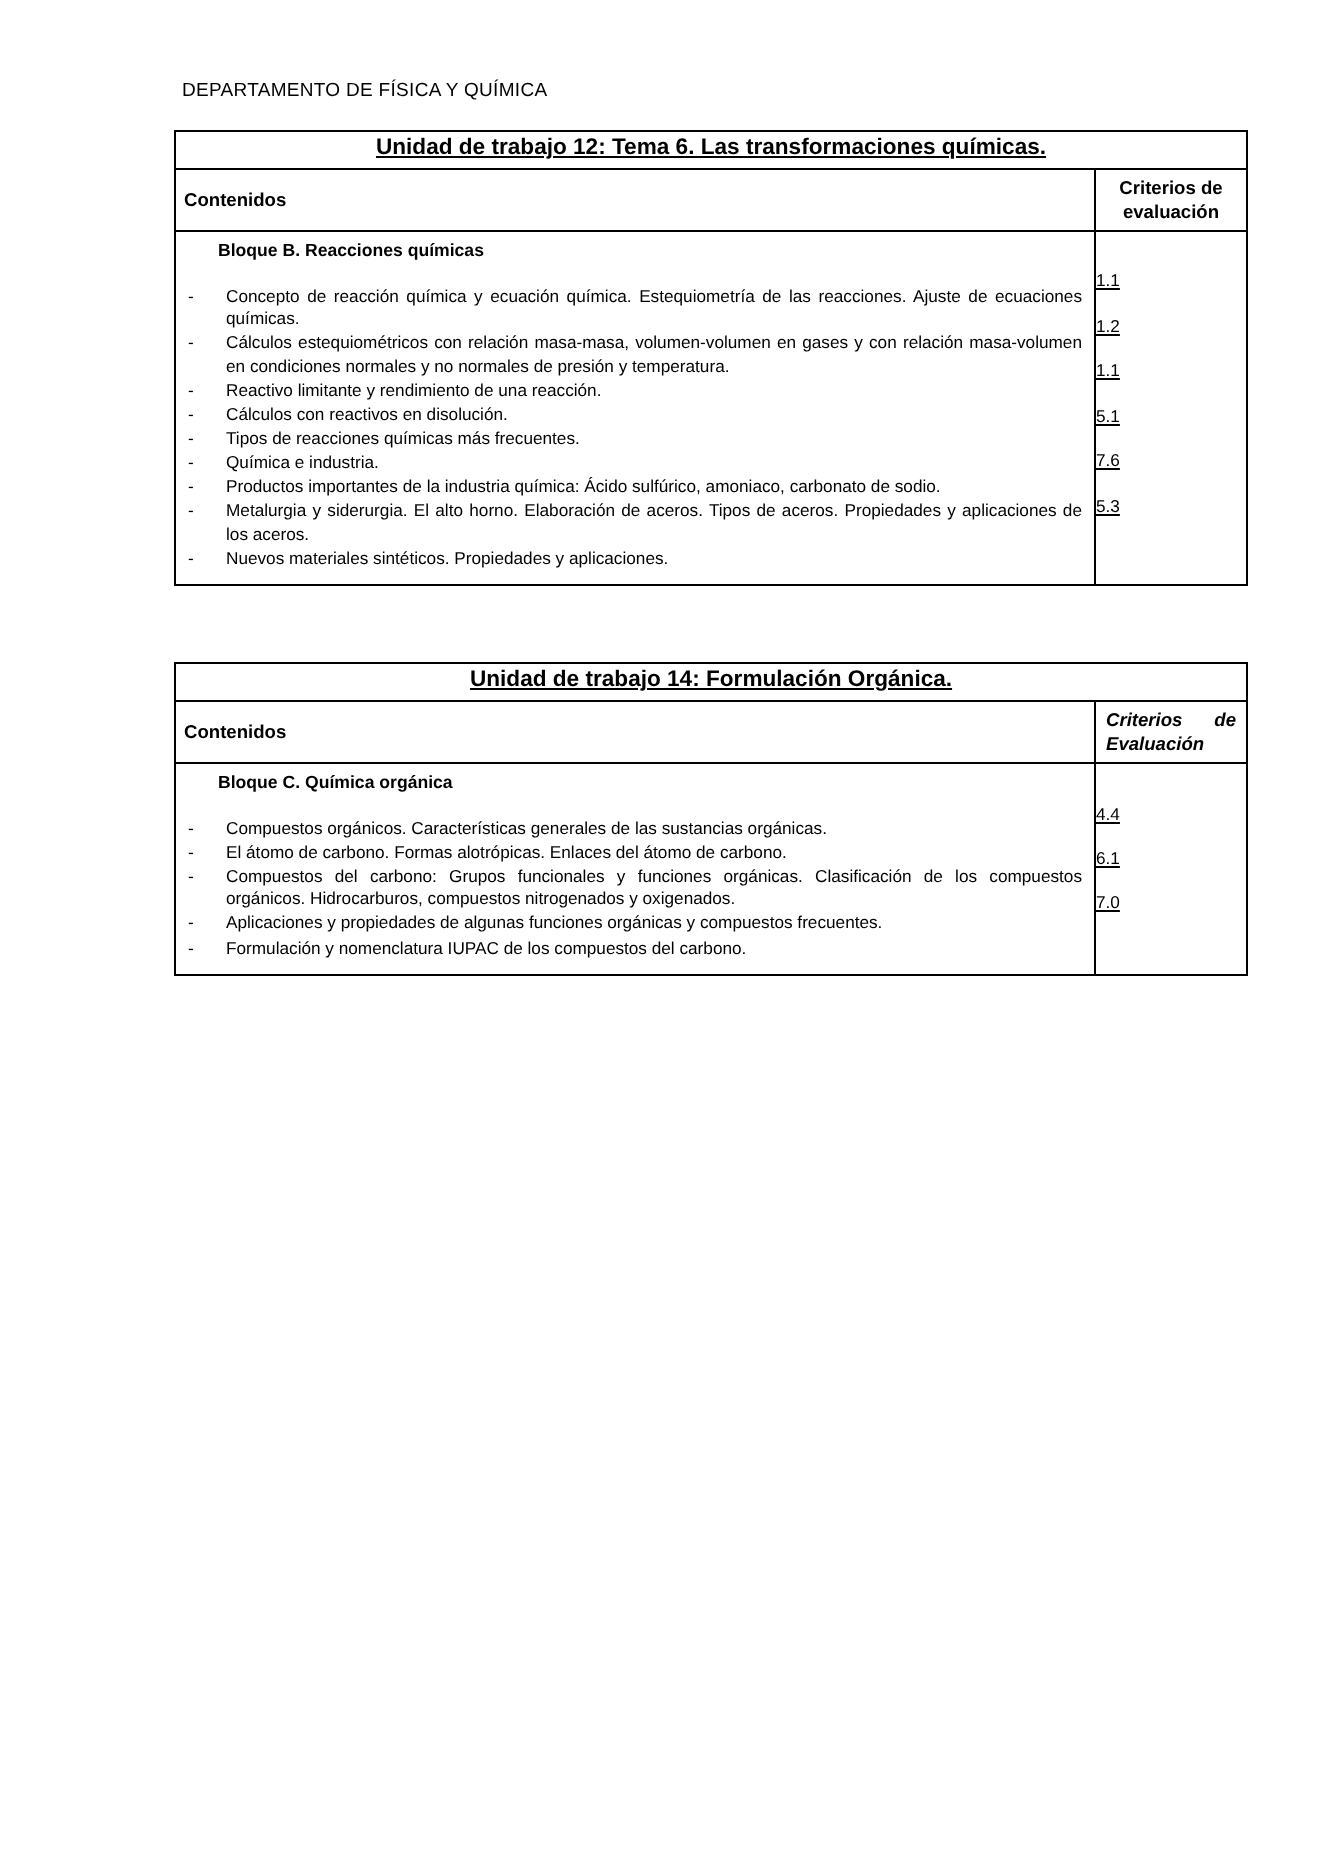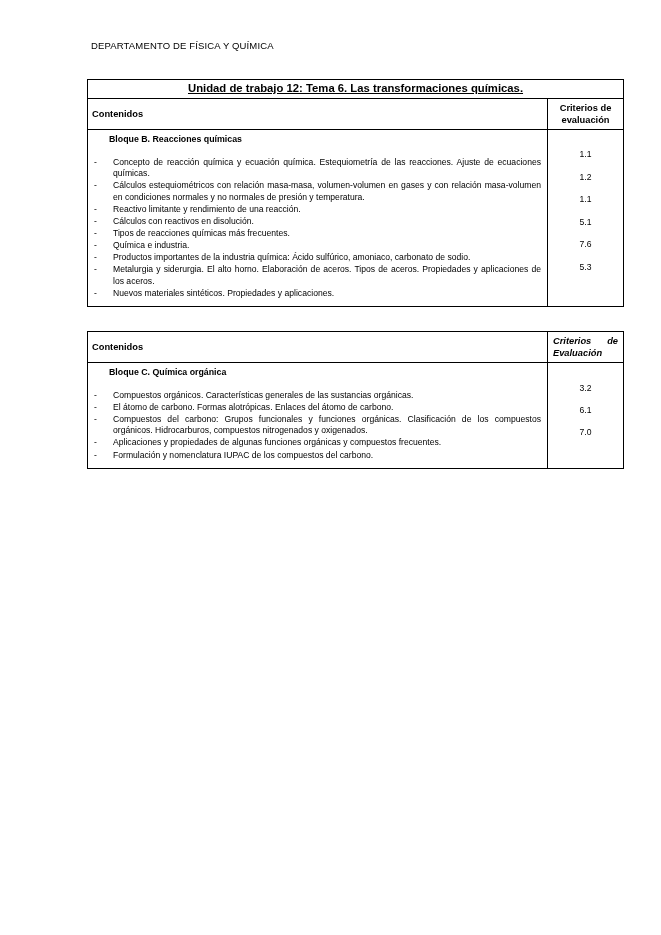--- a/index.html
+++ b/index.html
@@ -39,21 +39,21 @@
     position: absolute;
     border-collapse: collapse;
     table-layout: fixed;
     width: 536px;
   }
   .unit-table td {
     border: 1px solid #000000;
     vertical-align: top;
     padding: 0;
   }
-  .unit-table.table-1 { left: 87px; top: 79px; }
+  .unit-table.table-1 { left: 87px; top: 65px; }
   .unit-table.table-2 { left: 87px; top: 331px; }
 
   .col-contenidos { width: 460px; }
   .col-criterios  { width: 76px; }
 
   
   .title-cell {
     text-align: center;
     font-weight: bold;
     font-size: 11.3px;
@@ -117,22 +117,23 @@
   }
   ul.items li .dash {
     position: absolute;
     left: 1px;
     top: 0;
   }
 
   
   .body-criterios {
     padding: 13px 0 0 0 !important;
-    text-align: center;
+    text-align: left;
     font-size: 8.6px;
+    text-decoration: underline;
   }
   .body-criterios .crit {
     line-height: 22.5px;
   }
   .table-2 .body-criterios {
     padding-top: 14px !important;
   }
   .table-2 .body-criterios .crit {
     line-height: 22px;
   }
@@ -189,39 +190,44 @@
     </tbody>
   </table>
 
   <table class="unit-table table-2">
     <colgroup>
       <col class="col-contenidos">
       <col class="col-criterios">
     </colgroup>
     <tbody>
       <tr>
+        <td class="title-cell" colspan="2">
+          <span>Unidad de trabajo 14: Formulación Orgánica.</span>
+        </td>
+      </tr>
+      <tr>
         <td class="head-contenidos">Contenidos</td>
         <td class="head-criterios italic">
           <div>Criterios de</div>
           <div class="line2">Evaluación</div>
         </td>
       </tr>
       <tr>
         <td class="body-contenidos">
           <div class="bloque">Bloque C. Química orgánica</div>
           <ul class="items">
             <li><span class="dash">-</span><span>Compuestos orgánicos. Características generales de las sustancias orgánicas.</span></li>
             <li><span class="dash">-</span><span>El átomo de carbono. Formas alotrópicas. Enlaces del átomo de carbono.</span></li>
             <li><span class="dash">-</span><span>Compuestos del carbono: Grupos funcionales y funciones orgánicas. Clasificación de los compuestos orgánicos. Hidrocarburos, compuestos nitrogenados y oxigenados.</span></li>
             <li><span class="dash">-</span><span>Aplicaciones y propiedades de algunas funciones orgánicas y compuestos frecuentes.</span></li>
             <li><span class="dash">-</span><span>Formulación y nomenclatura IUPAC de los compuestos del carbono.</span></li>
           </ul>
         </td>
         <td class="body-criterios">
-          <div class="crit">3.2</div>
+          <div class="crit">4.4</div>
           <div class="crit">6.1</div>
           <div class="crit">7.0</div>
         </td>
       </tr>
     </tbody>
   </table>
 
 </div>
 
 </body></html>

